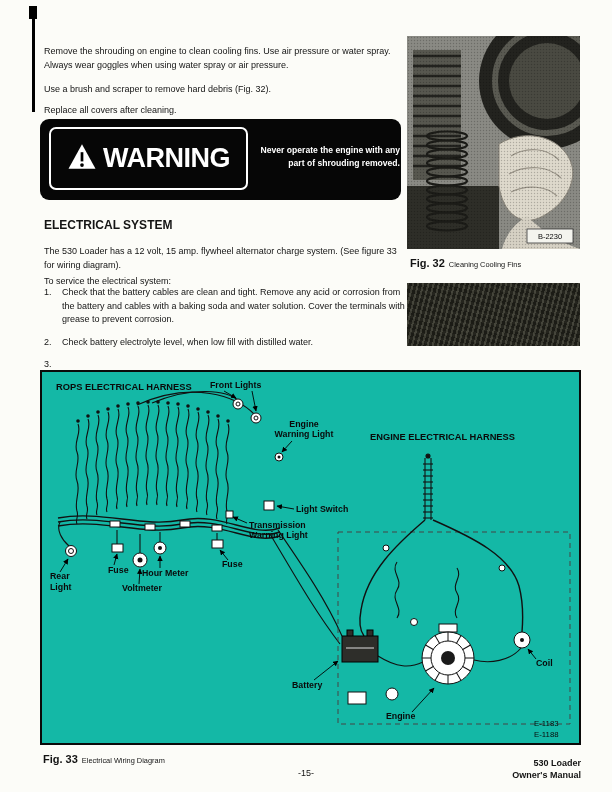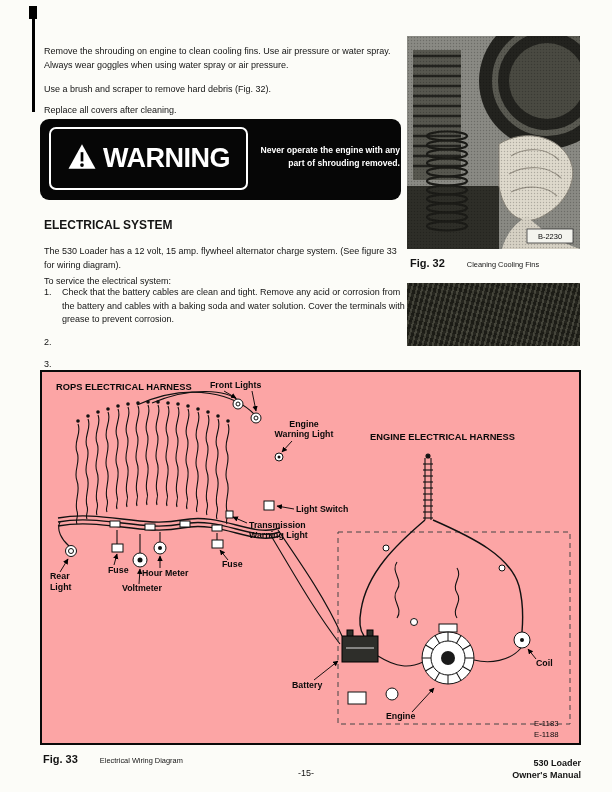--- a/index.html
+++ b/index.html
@@ -30,31 +30,31 @@
   .sec-heading { position:absolute; left:44px; top:218px; font-size:12px; font-weight:bold; }
   .ep1 { left:44px; top:236px; width:358px; }
   .ep2 { left:44px; top:266px; width:358px; }
   .list { position:absolute; left:44px; top:286px; width:362px; }
   .li { display:flex; margin-bottom:9px; font-size:9px; line-height:1.5; }
   .li .num { width:18px; flex:none; }
 
   .photo32 { position:absolute; left:407px; top:36px; width:173px; height:213px; background:#fca5a5; }
   .cap32 { position:absolute; left:410px; top:253px; white-space:nowrap; }
   .cap-label { font-weight:bold; font-size:11px; }
-  .cap-text  { font-size:7.4px; margin-left:22px; }
+  .cap-text  { font-size:7.4px; margin-left:4px; }
 
   .darkblock { position:absolute; left:407px; top:283px; width:173px; height:63px;
     background-color:#2e2e27;
     background-image:
       repeating-linear-gradient(105deg, rgba(95,95,82,.38) 0 2px, rgba(12,12,8,.42) 2px 5px),
       repeating-linear-gradient(15deg,  rgba(75,75,62,.28) 0 3px, rgba(22,22,16,.32) 3px 7px);
   }
 
   .fig33 { position:absolute; left:40px; top:370px; width:541px; height:375px;
-           border:2px solid #0a0a0a; background:#fca5a5; }
+           border:2px solid #0a0a0a; background:#14b8a6; }
   .cap33 { position:absolute; left:43px; top:749px; white-space:nowrap; }
 
   .pageno { position:absolute; left:0; top:768px; width:612px; text-align:center; font-size:9px; }
   .footer-right { position:absolute; right:31px; top:757px; text-align:right;
                   font-size:9px; font-weight:bold; line-height:1.35; }
 
   svg text { font-family:"Liberation Sans", sans-serif; fill:#0a0a0a; }
   .lbl  { font-size:8.8px; font-weight:bold; }
   .ttl  { font-size:9.3px; font-weight:bold; }
   .code { font-size:7.8px; }
@@ -93,20 +93,21 @@
   <p class="txt ep1">The 530 Loader has a 12 volt, 15 amp. flywheel alternator charge system. (See figure 33 for wiring diagram).</p>
   <p class="txt ep2">To service the electrical system:</p>
 
   <div class="list">
     <div class="li">
       <span class="num">1.</span>
       <span>Check that the battery cables are clean and tight. Remove any acid or corrosion from the battery and cables with a baking soda and water solution. Cover the terminals with grease to prevent corrosion.</span>
     </div>
     <div class="li">
       <span class="num">2.</span>
+      <span>Check battery electrolyte level, when low fill with distilled water.</span>
     </div>
     <div class="li">
       <span class="num">3.</span>
     </div>
   </div>
 
   <div class="photo32">
     <svg width="173" height="213" viewBox="0 0 173 213">
       <defs>
         <pattern id="ht" width="3" height="3" patternUnits="userSpaceOnUse">

